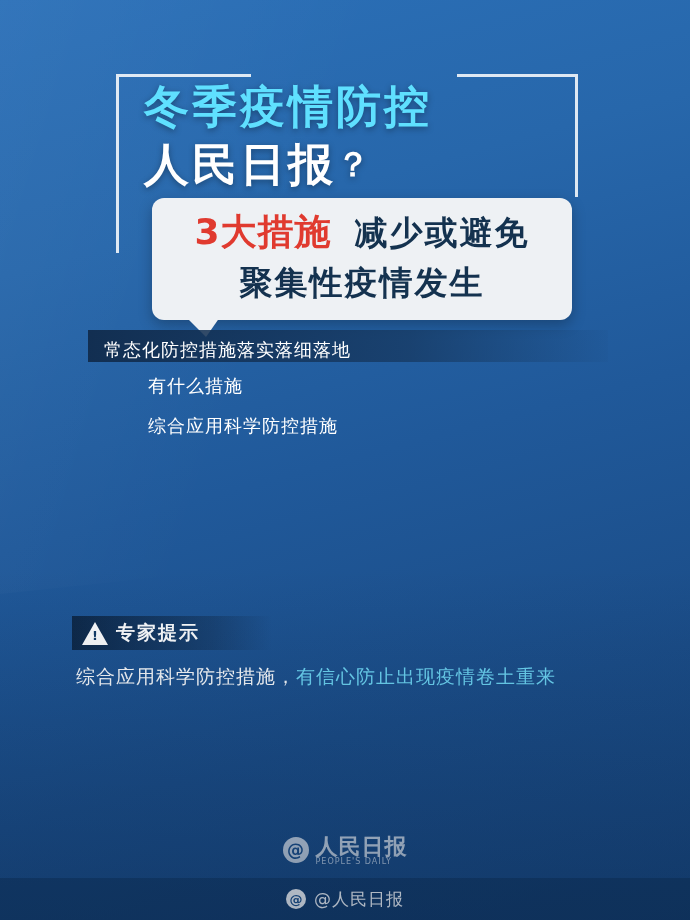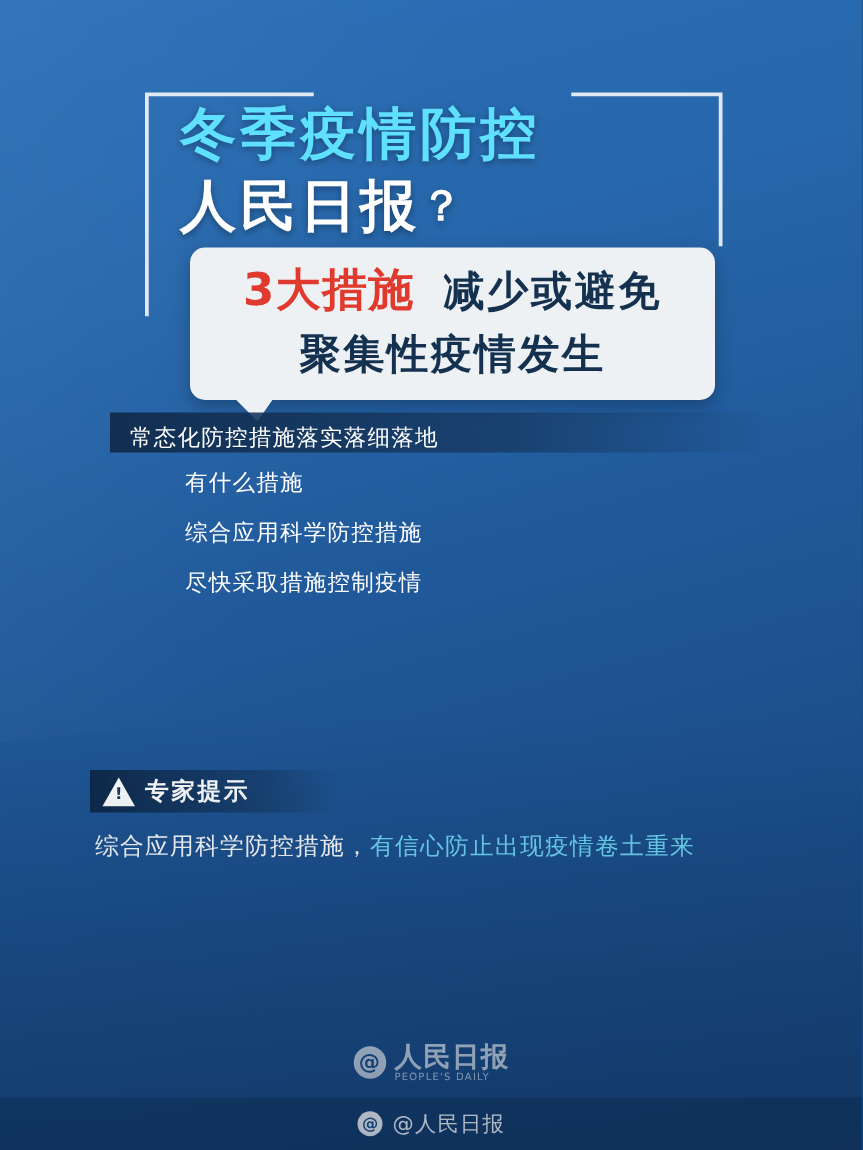--- a/index.html
+++ b/index.html
@@ -320,21 +320,20 @@
 
   <div class="measures">
 
     <div class="measure-bar">
       <span class="txt">常态化防控措施落实落细落地</span>
     </div>
     <div class="measure-sub">有什么措施</div>
 
     <div class="measure-sub">综合应用科学防控措施</div>
 
-    <div class="measure-sub">尽快采取措施控制疫情</div>
 
   </div>
 
   <div class="tip">
     <div class="tip-head">
       <span class="warn-icon">
           <span>!</span>
         </span>
       <span class="label">专家提示</span>
     </div>

